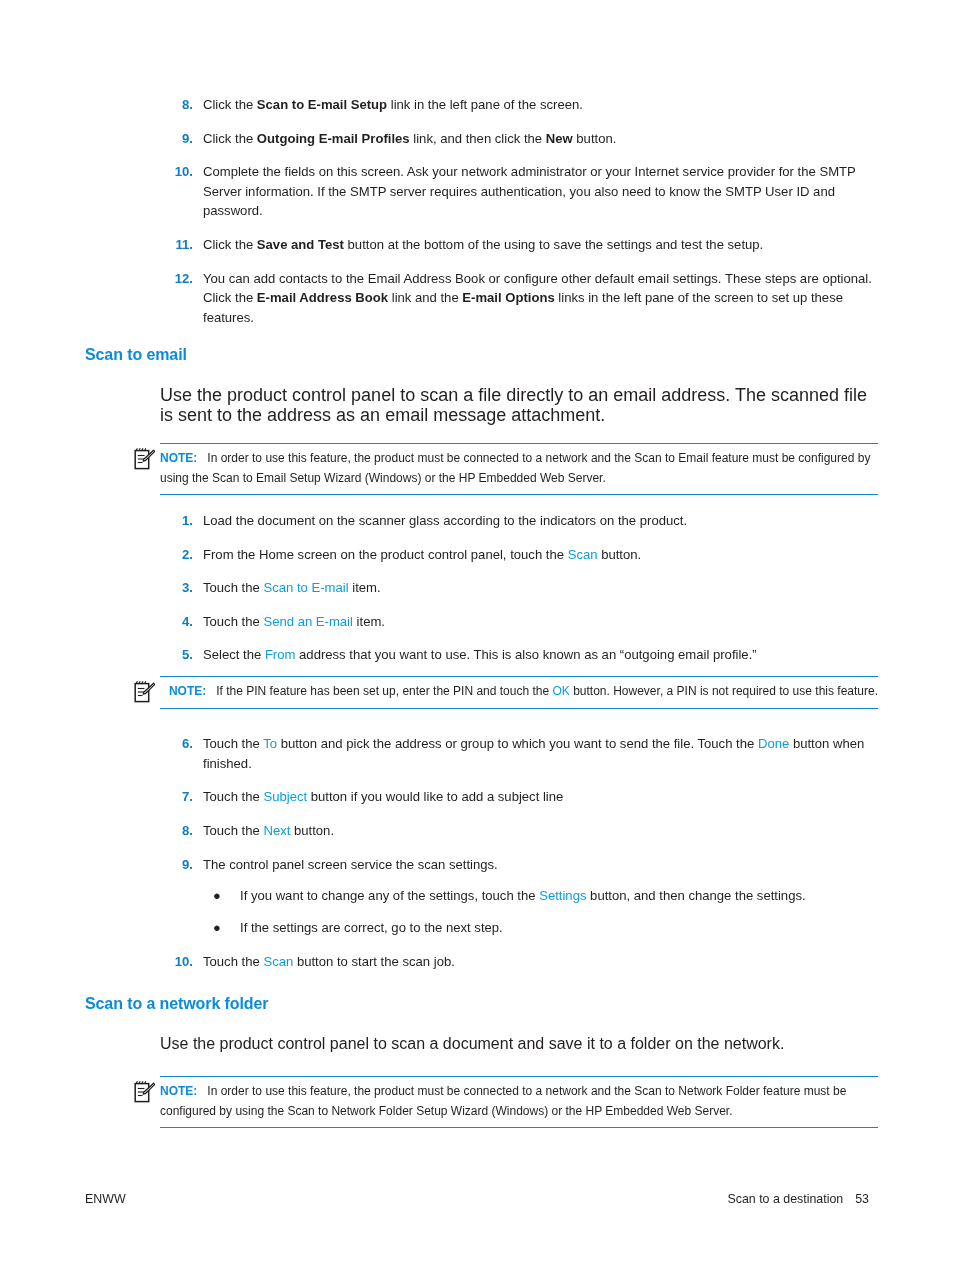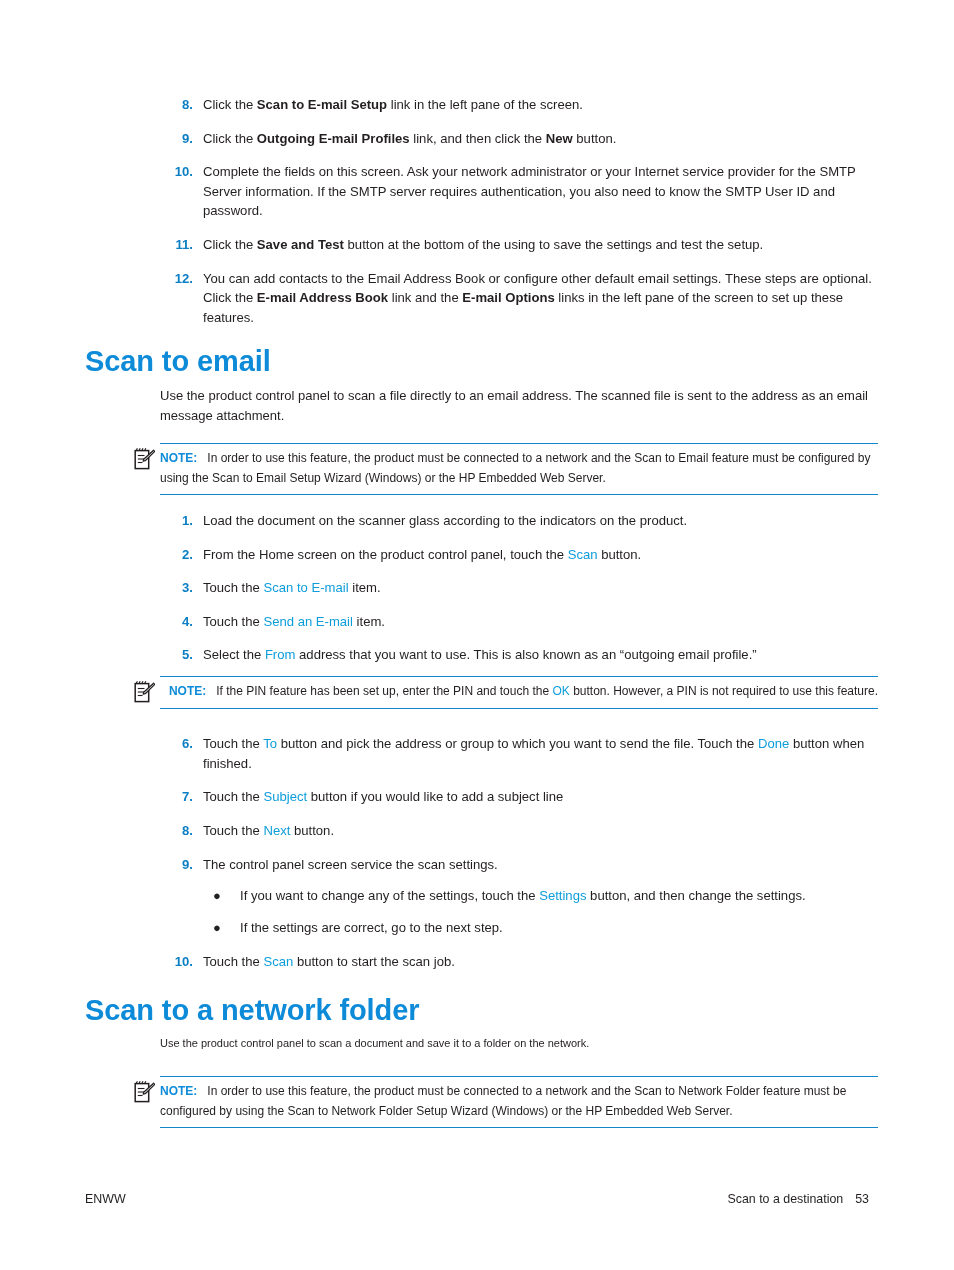--- a/index.html
+++ b/index.html
@@ -22,21 +22,21 @@
   }
   .content {
     position: absolute;
     left: 0;
     top: 0;
     width: 954px;
   }
 
   
   h2.section-heading {
-    font-size: 29px;
+    font-size: 16px;
     font-weight: bold;
     color: #0d8bd9;
     margin: 0;
     padding: 0;
     letter-spacing: -0.1px;
     line-height: 1.1;
   }
 
   
   ol.steps {
@@ -163,21 +163,21 @@
             <span class="step-body"><span>You can add contacts to the Email Address Book or configure other default email settings. These steps are optional. Click the </span><span class="b">E-mail Address Book</span><span> link and the </span><span class="b">E-mail Options</span><span> links in the left pane of the screen to set up these features.</span></span>
           </li>
         </ol>
     </div>
 
     <div style="position:absolute; left:85px; top:346px; width:795px;">
       <h2 class="section-heading">Scan to email</h2>
     </div>
 
     <div style="position:absolute; left:160px; top:386px; width:718px;">
-      <p style="margin:0; font-size:13px; line-height:19.6px;">Use the product control panel to scan a file directly to an email address. The scanned file is sent to the address as an email message attachment.</p>
+      <p style="margin:0; font-size:18px; line-height:19.6px;">Use the product control panel to scan a file directly to an email address. The scanned file is sent to the address as an email message attachment.</p>
     </div>
 
     <div style="position:absolute; left:160px; top:431px; width:718px;">
       <div class="note">
         <span class="note-icon">
           <svg width="21" height="24" viewBox="0 0 21 24" xmlns="http://www.w3.org/2000/svg">
             <rect x="1.2" y="3.6" width="13.5" height="18" fill="#ffffff" stroke="#231f20" stroke-width="1.5"></rect>
             <line x1="3.8" y1="8.5" x2="10.5" y2="8.5" stroke="#231f20" stroke-width="1.1"></line>
             <line x1="3.8" y1="12" x2="10.5" y2="12" stroke="#231f20" stroke-width="1.1"></line>
             <line x1="3.8" y1="15.5" x2="8.5" y2="15.5" stroke="#231f20" stroke-width="1.1"></line>
@@ -261,21 +261,21 @@
             <span class="step-body"><span>Touch the </span><span class="lnk">Scan</span><span> button to start the scan job.</span></span>
           </li>
         </ol>
     </div>
 
     <div style="position:absolute; left:85px; top:995px; width:795px;">
       <h2 class="section-heading">Scan to a network folder</h2>
     </div>
 
     <div style="position:absolute; left:160px; top:1034px; width:718px;">
-      <p style="margin:0; font-size:11px; line-height:19.6px;">Use the product control panel to scan a document and save it to a folder on the network.</p>
+      <p style="margin:0; font-size:16px; line-height:19.6px;">Use the product control panel to scan a document and save it to a folder on the network.</p>
     </div>
 
     <div style="position:absolute; left:160px; top:1064px; width:718px;">
       <div class="note">
         <span class="note-icon">
           <svg width="21" height="24" viewBox="0 0 21 24" xmlns="http://www.w3.org/2000/svg">
             <rect x="1.2" y="3.6" width="13.5" height="18" fill="#ffffff" stroke="#231f20" stroke-width="1.5"></rect>
             <line x1="3.8" y1="8.5" x2="10.5" y2="8.5" stroke="#231f20" stroke-width="1.1"></line>
             <line x1="3.8" y1="12" x2="10.5" y2="12" stroke="#231f20" stroke-width="1.1"></line>
             <line x1="3.8" y1="15.5" x2="8.5" y2="15.5" stroke="#231f20" stroke-width="1.1"></line>

